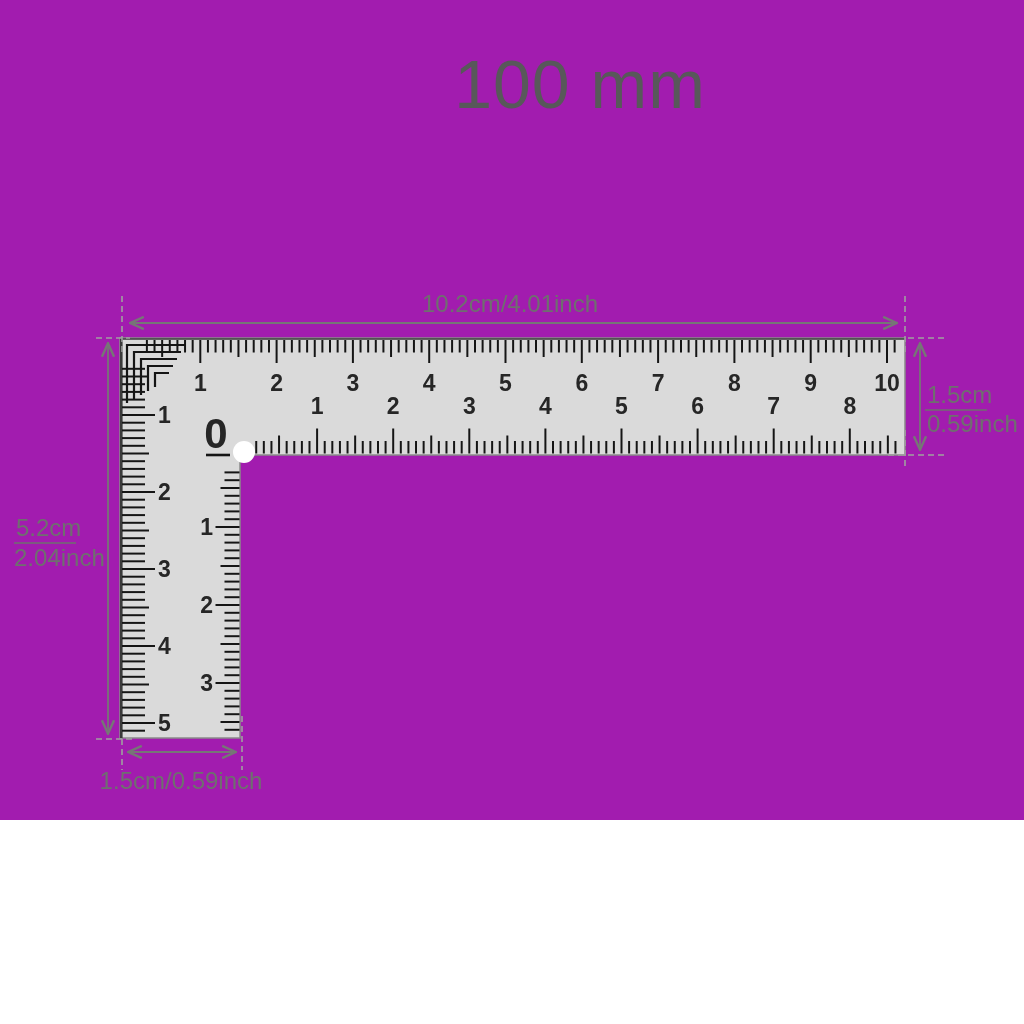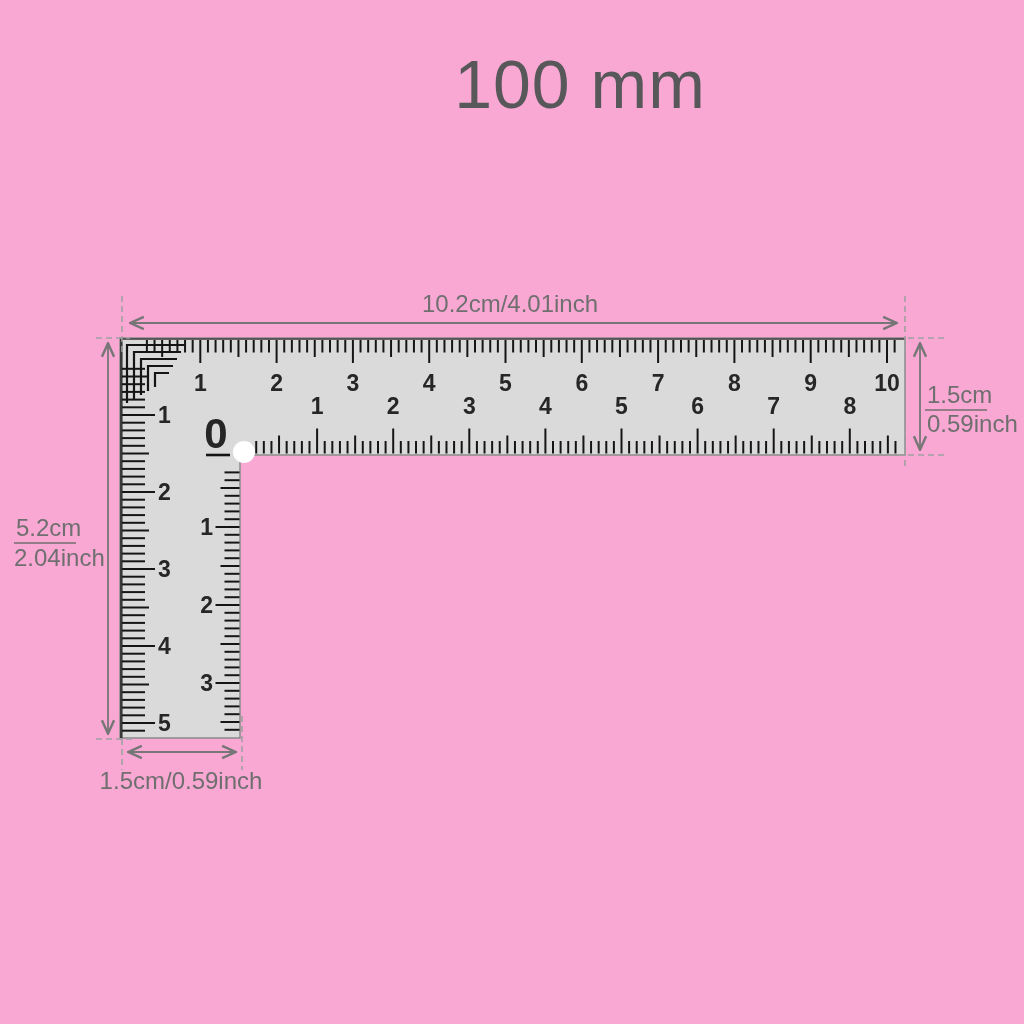--- a/index.html
+++ b/index.html
@@ -1,16 +1,16 @@
 <!DOCTYPE html>
 <html><head>
 <meta charset="utf-8">
 <style>
   html,body{margin:0;padding:0;background:#ffffff;}
-  .page{position:relative;width:1024px;height:1024px;background:#f9a8d4;overflow:hidden;
+  .page{position:relative;width:1024px;height:820px;background:#a21caf;overflow:hidden;
         font-family:"Liberation Sans","DejaVu Sans",sans-serif;}
   svg{display:block;}
   text{font-family:"Liberation Sans","DejaVu Sans",sans-serif;}
   .dim-text{fill:#6f6f6f;font-size:24px;}
   .title-text{fill:#58585a;font-size:68px;letter-spacing:1px;}
   .num{fill:#262626;font-weight:600;font-size:23px;}
 </style>
 </head>
 <body>
 

